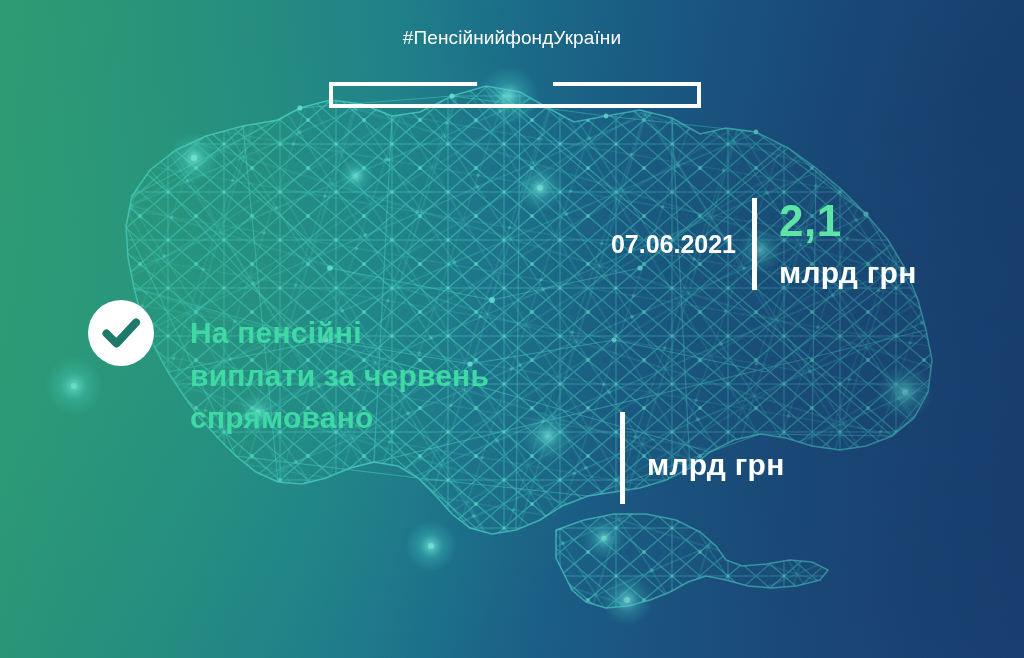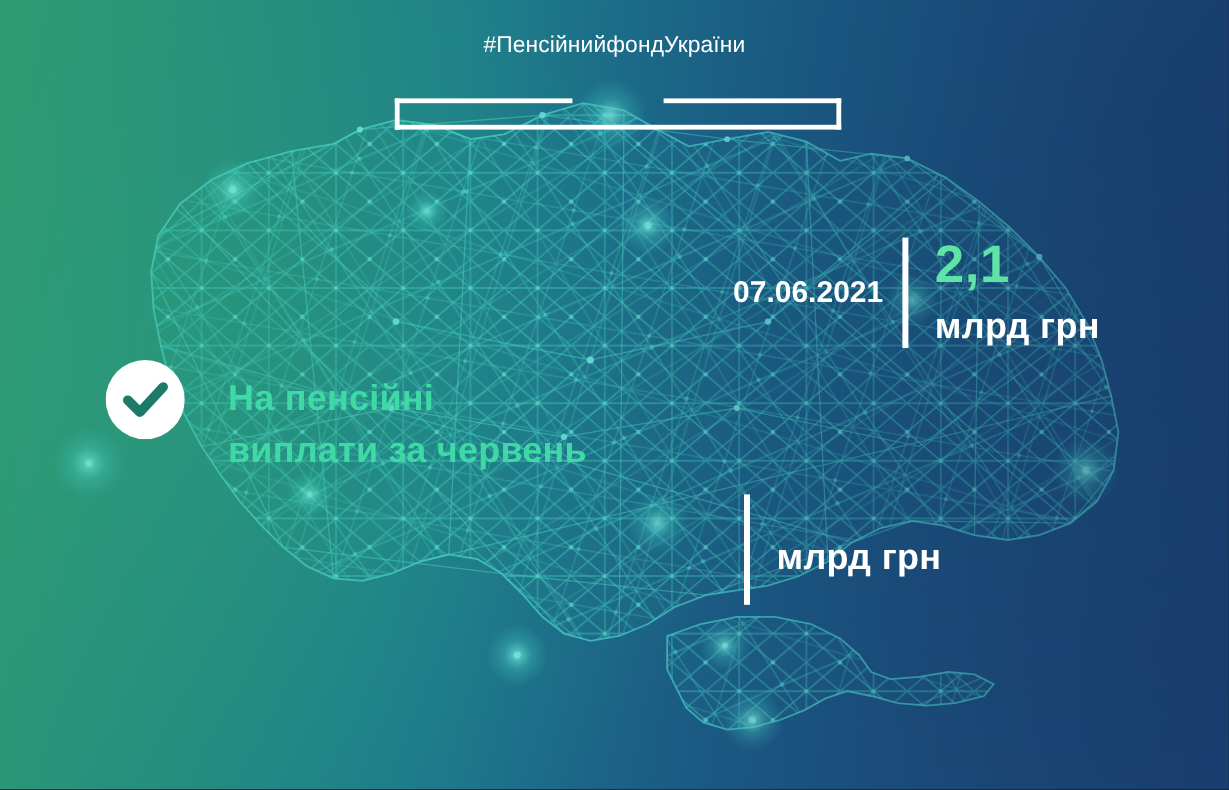--- a/index.html
+++ b/index.html
@@ -287,20 +287,21 @@
   <div class="badge">
     <svg viewBox="0 0 66 66" xmlns="http://www.w3.org/2000/svg">
       <circle cx="33" cy="33" r="33" fill="#ffffff"></circle>
       <path d="M18.5 33.5 L28.5 43.5 L48 22.5" fill="none" stroke="#1d7a68" stroke-width="8" stroke-linecap="round" stroke-linejoin="round"></path>
     </svg>
   </div>
 
   <div class="headline">
     <span class="ln">На пенсійні</span>
     <span class="ln">виплати за червень</span>
+    <span class="ln">спрямовано</span>
   </div>
 
   <div class="stat" id="stat-1">
     <span class="label">07.06.2021</span>
     <span class="rule"></span>
     <span class="vals">
       <span class="num">2,1</span>
       <span class="unit">млрд грн</span>
     </span>
   </div>

